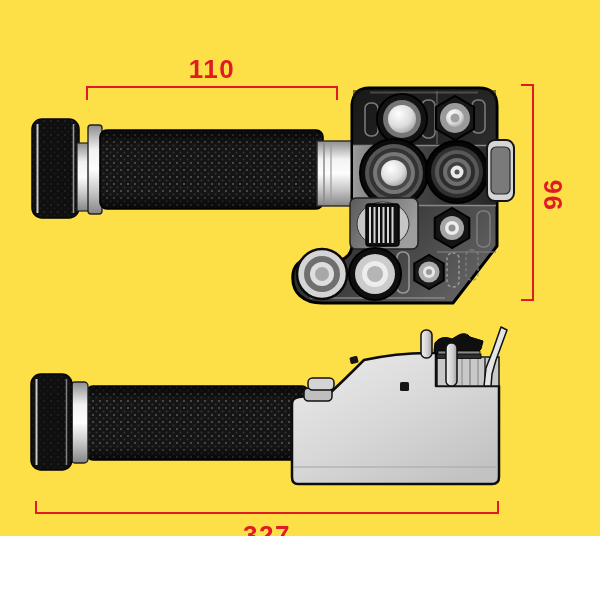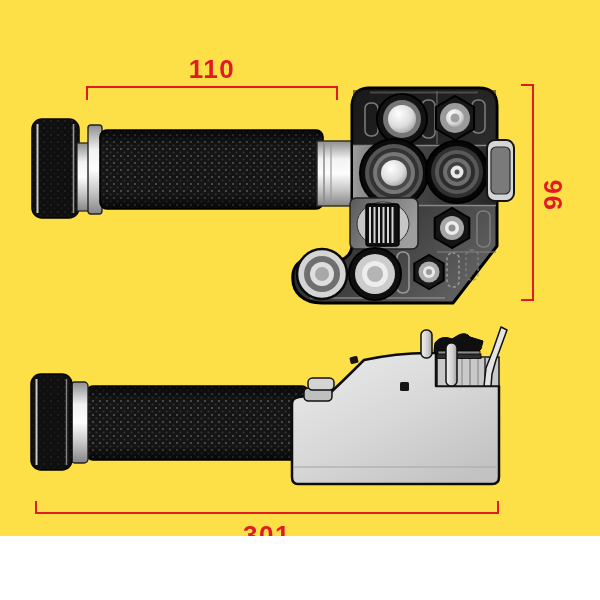--- a/index.html
+++ b/index.html
@@ -250,14 +250,14 @@
 
     <g fill="none" stroke="#e11b26" stroke-width="2">
       <path d="M 87,100 L 87,87 L 337,87 L 337,100"></path>
       <path d="M 521,85 L 533,85 L 533,300 L 521,300"></path>
       <path d="M 36,501 L 36,513 L 498,513 L 498,501"></path>
     </g>
   </svg>
 
   <div class="dim-label h" style="left:212px; top:54px;">110</div>
   <div class="dim-label v" style="left:553px; top:194px;">96</div>
-  <div class="dim-label h" style="left:267px; top:520px;">301</div>
+  <div class="dim-label h" style="left:267px; top:520px;">327</div>
 </div>
 
 </body></html>

